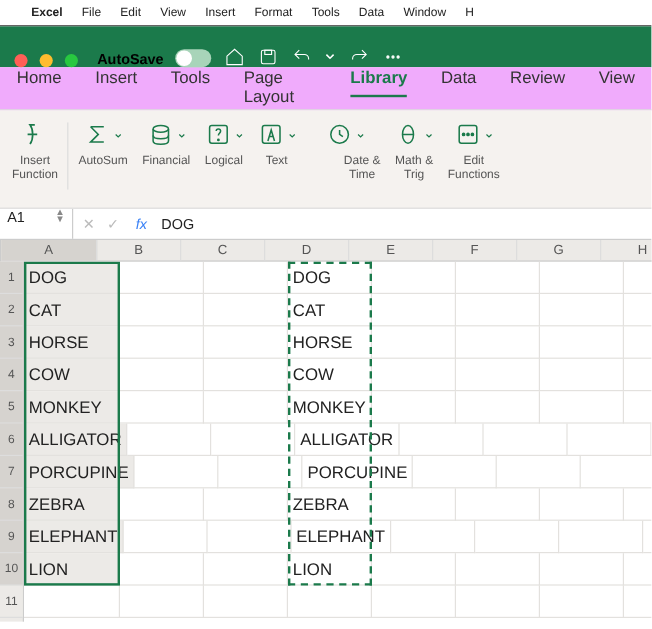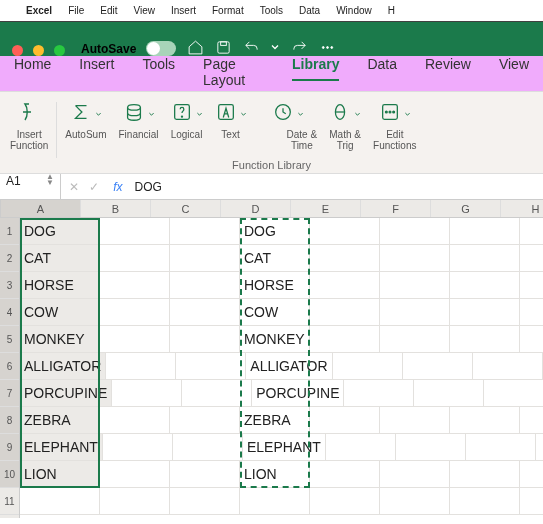--- a/index.html
+++ b/index.html
@@ -214,21 +214,20 @@
           <circle cx="12" cy="12" r="1" fill="#1b7a4b"></circle>
           <circle cx="16" cy="12" r="1" fill="#1b7a4b"></circle>
         </svg>
         <span class="chev"><svg viewBox="0 0 10 10">
             <path d="M2 3l3 3 3-3"></path>
           </svg></span>
       </div>
     <span style="white-space: pre-line;">Edit
 Functions</span>
   </div>
-  <div class="ribbon-label">Function Library</div>
 </div>
 
 <div class="fbar">
   <div class="namebox">
     <span>A1</span>
     <span class="arrows">
         <span>▲</span>
         <span>▼</span>
       </span>
   </div>

